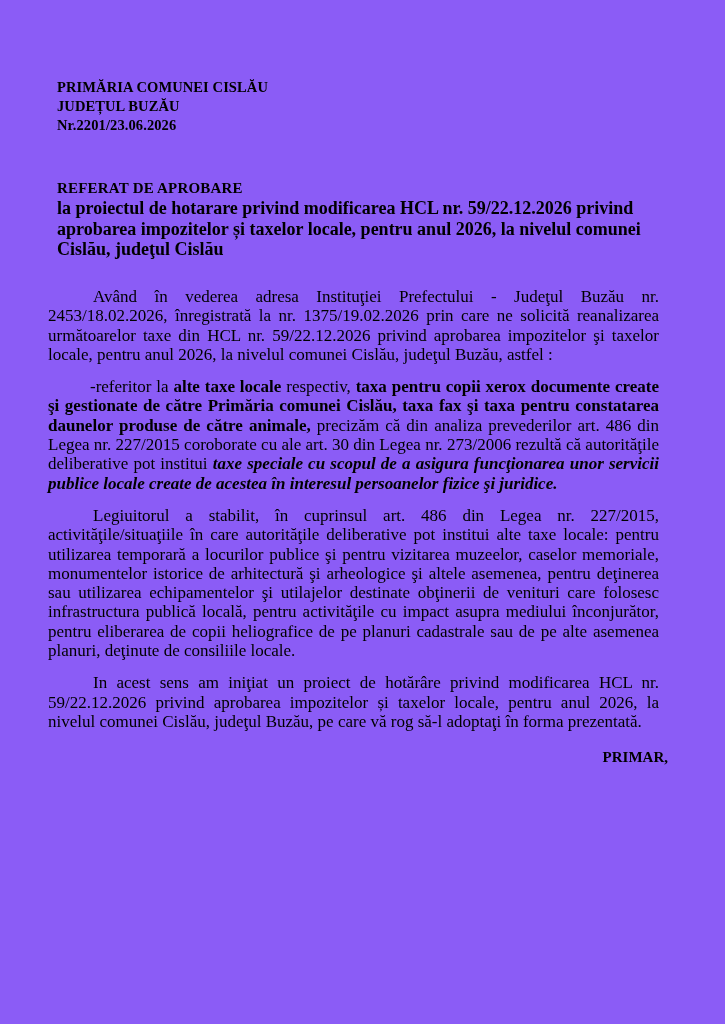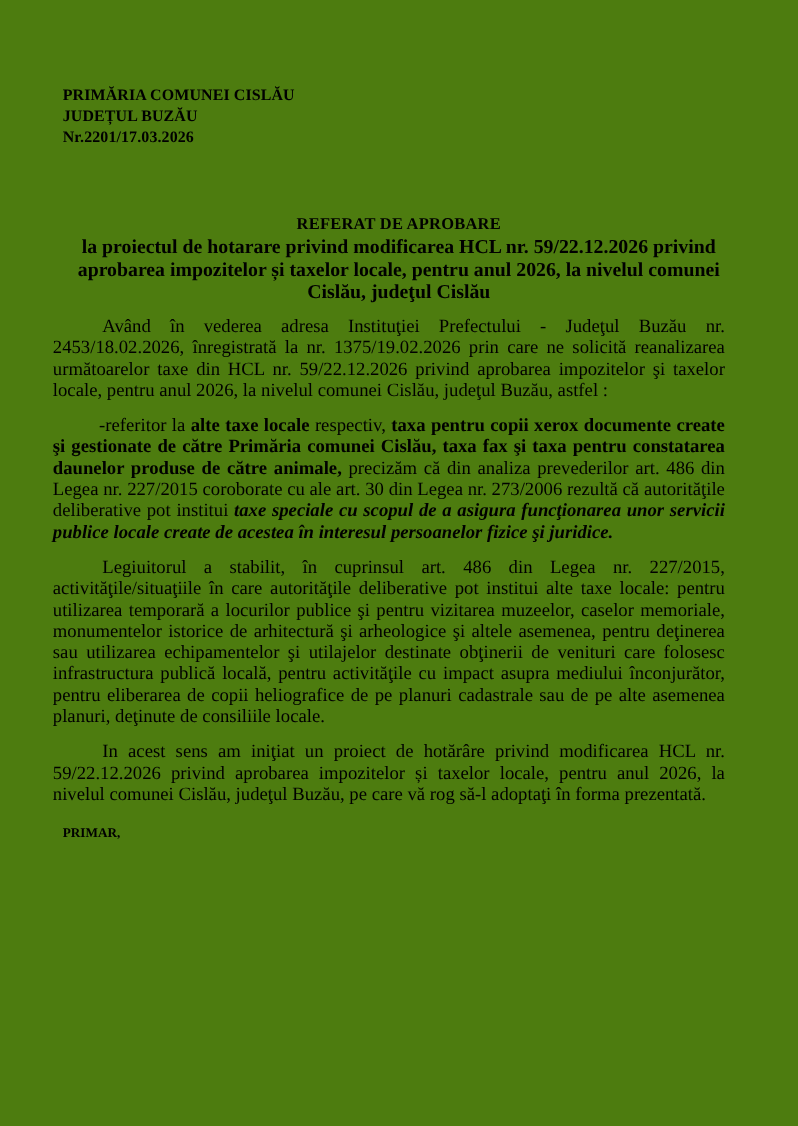--- a/index.html
+++ b/index.html
@@ -16,44 +16,43 @@
     font-family: "Liberation Serif", "DejaVu Serif", serif;
     color: #000000;
     -webkit-font-smoothing: antialiased;
   }
 
   .page {
     position: absolute;
     left: 0; top: 0;
     width: 725px;
     height: 1024px;
-    background: #4d7c0f;
+    background: #8b5cf6;
     box-sizing: border-box;
   }
 
   
   .letterhead {
     position: absolute;
     left: 57px;
     top: 78px;
     font-size: 14.5px;
     font-weight: bold;
     line-height: 19.2px;
     letter-spacing: 0.1px;
     white-space: nowrap;
   }
   .letterhead div { margin: 0; padding: 0; }
 
   
   .title-block {
     position: absolute;
     left: 57px;
-    top: 194px;
+    top: 178px;
     width: 611px;
-    text-align: center;
     font-weight: bold;
     font-size: 15px;
     line-height: 20.4px;
   }
   .title-main {
     font-size: 15px;
     font-weight: bold;
     letter-spacing: 0.2px;
   }
   .title-sub { font-size: 18px; font-weight: bold; }
@@ -79,37 +78,37 @@
 
   b, strong { font-weight: bold; margin-top: 28px; }
   .bi { font-weight: bold; font-style: italic; }
 
   
   .signature {
     position: absolute;
     left: 57px;
     top: 748px;
     width: 611px;
-    text-align: left;
+    text-align: right;
     font-weight: bold;
-    font-size: 12px;
+    font-size: 15px;
     line-height: 19.3px;
   }
   .signature .sig-role { margin-bottom: 13px; }
   .signature .sig-name { }
 </style>
 </head>
 <body>
 
 <div class="page">
 
   <div class="letterhead">
     <div>PRIMĂRIA COMUNEI CISLĂU</div>
     <div>JUDEȚUL BUZĂU</div>
-    <div>Nr.2201/17.03.2026</div>
+    <div>Nr.2201/23.06.2026</div>
   </div>
 
   <div class="title-block">
     <div class="title-main">REFERAT DE APROBARE</div>
     <div class="title-sub">la proiectul de hotarare  privind  modificarea HCL nr. 59/22.12.2026 privind</div>
     <div class="title-sub">aprobarea impozitelor și taxelor locale,  pentru anul 2026, la nivelul comunei</div>
     <div class="title-sub">Cislău, judeţul Cislău</div>
   </div>
 
   <div class="body">

